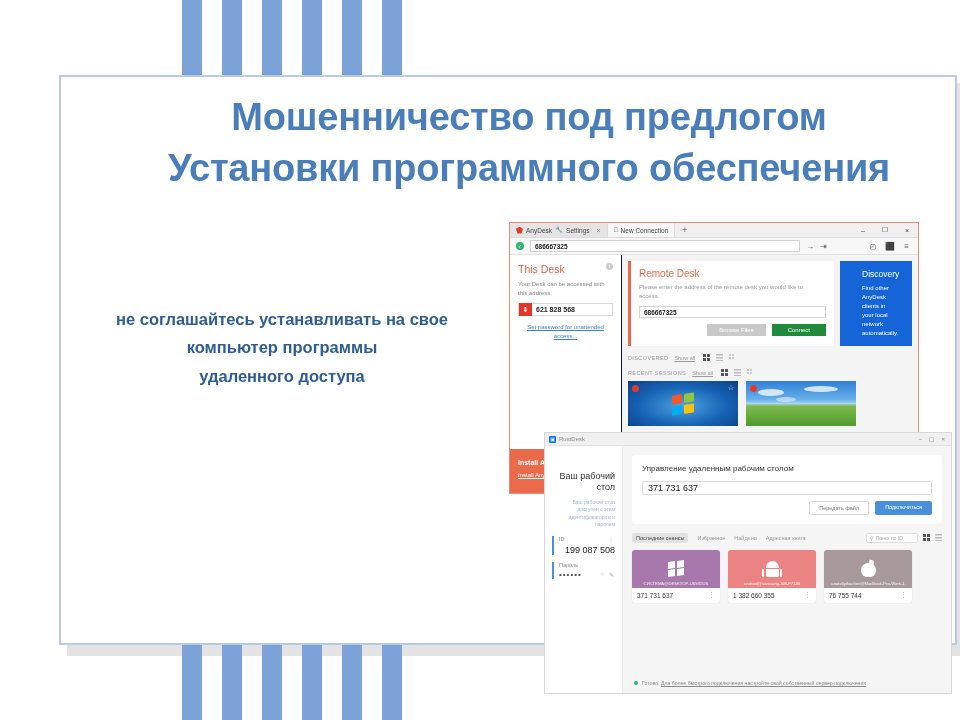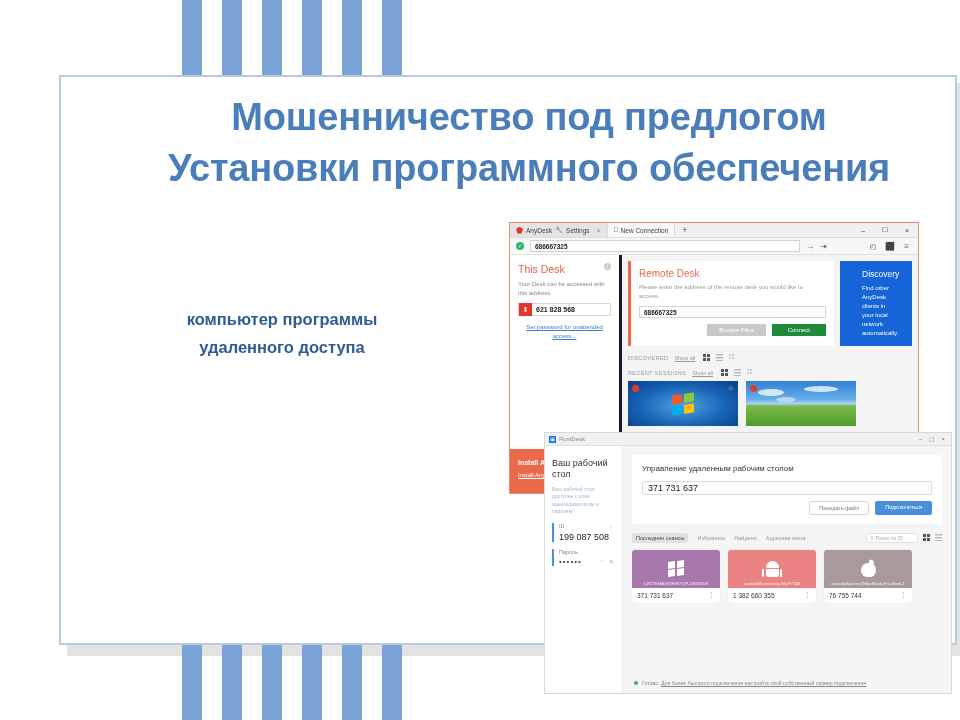--- a/index.html
+++ b/index.html
@@ -82,21 +82,21 @@
      color:#fff; font-size:5px; display:flex; align-items:center; justify-content:center; }
   #ad-addr-input {
     flex: 0 0 270px; height: 12px; background:#fff; border:1px solid #d2d2d2;
     font-size: 6.5px; color:#222; display:flex; align-items:center; padding-left: 4px;
     font-weight: bold;
   }
   .ad-addr-icon { font-size: 8px; color:#555; }
   .ad-addr-right { margin-left:auto; display:flex; gap:9px; font-size:8px; color:#666; padding-right:3px;}
 
   #ad-body { display:flex; height: 239px; }
-  #ad-left { width: 112px; border-right: 3px solid #0f172a; display:flex; flex-direction:column; }
+  #ad-left { width: 112px; border-right: 1px solid #0f172a; display:flex; flex-direction:column; }
   #this-desk { padding: 8px 8px 6px 8px; }
   #this-desk-title { color:#e2624a; font-size: 10.5px; font-weight: normal; }
   .ad-info-i { float:right; width:7px;height:7px;border-radius:50%;background:#ccc;color:#fff;
     font-size:5px; text-align:center; line-height:7px; }
   #this-desk-desc { margin-top: 5px; font-size: 6px; color:#888; line-height:1.45; }
   #this-desk-addr {
     margin-top: 6px; height: 13px; border:1px solid #d8d8d8; display:flex; align-items:center;
   }
   #ad-addr-badge { width:13px; height:13px; background:#e5362b; color:#fff; font-size:7px;
     display:flex; align-items:center; justify-content:center; }
@@ -172,21 +172,21 @@
     background:#f5f5f5; border:1px solid #d8d8d8; overflow:hidden; font-size:6.5px; color:#555;
   }
   #rd-titlebar { height:13px; background:#f0f0f0; display:flex; align-items:center;
      gap:3px; padding:0 4px; border-bottom:1px solid #e0e0e0; }
   #rd-logo { width:7px;height:7px;background:#0071ff; color:#fff; font-size:5px;
      display:flex;align-items:center;justify-content:center; border-radius:1px; }
   #rd-title { font-size:6px; color:#8a8a8a; }
   #rd-winbtns { margin-left:auto; display:flex; gap:7px; font-size:6px; color:#777; padding-right:2px; }
 
   #rd-body { display:flex; height:248px; }
-  #rd-left { width: 78px; background:#fff; padding: 12px 7px; border-right:1px solid #ececec; }
+  #rd-left { width: 78px; background:#fff; padding: 25px 7px; border-right:1px solid #ececec;text-align:right; }
   #rd-left-title { font-size:9px; color:#333; line-height:1.25; }
   #rd-left-desc { margin-top:5px; font-size:5px; color:#9fb6d6; line-height:1.5; }
   .rd-field { margin-top:7px; border-left:2px solid #4a90d9; padding-left:5px; }
   .rd-field-label { font-size:5.5px; color:#888; display:flex; align-items:center; }
   .rd-field-dots { margin-left:auto; letter-spacing:1px; color:#aaa; font-size:6px;}
   .rd-field-value { font-size:9px; color:#222; margin-top:2px; }
   .rd-field-pass { font-size:8px; color:#444; margin-top:2px; letter-spacing:1px; display:flex; align-items:center;}
   .rd-pass-icons { margin-left:auto; display:flex; gap:4px; font-size:6px; color:#aaa; }
 
   #rd-right { flex:1; padding: 9px 9px 0 9px; display:flex; flex-direction:column; }
@@ -272,20 +272,21 @@
   </div>
 
   <div id="frame"></div>
 
   <div id="title-block">
     <span id="title-line-1">Мошенничество под предлогом</span>
     <span id="title-line-2">Установки программного обеспечения</span>
   </div>
 
   <div id="body-block">
+    <span class="ln">не соглашайтесь устанавливать на свое</span>
     <span class="ln">компьютер программы</span>
     <span class="ln">удаленного доступа</span>
   </div>
 
   <div id="anydesk-window">
 
     <div id="ad-titlebar">
       <div class="ad-tab active">
         <span class="ad-logo"></span>
         <span>AnyDesk</span>

